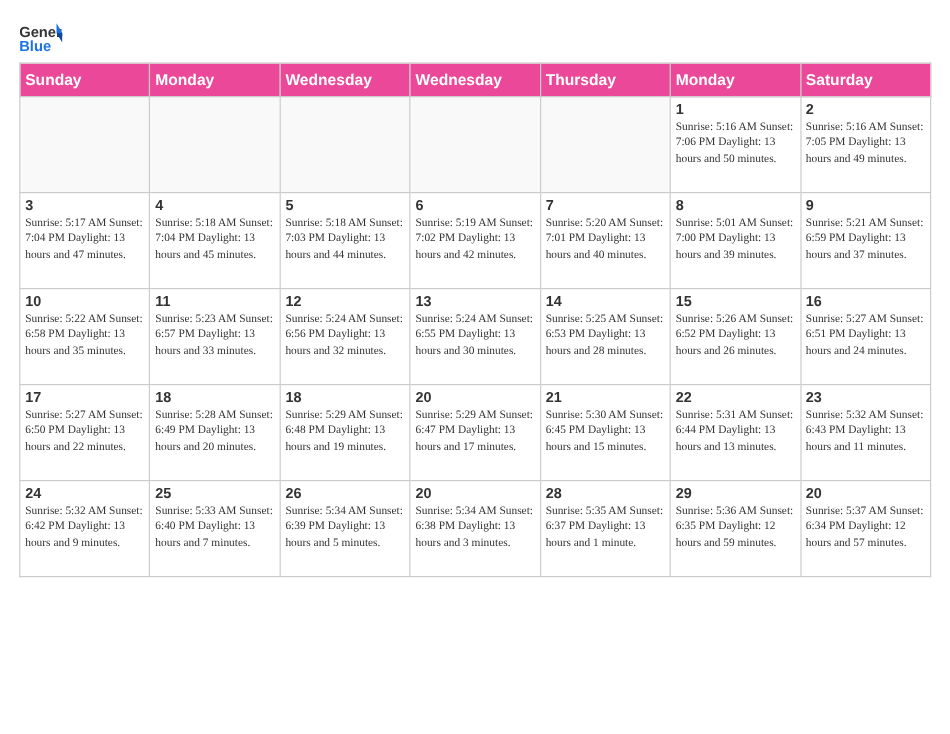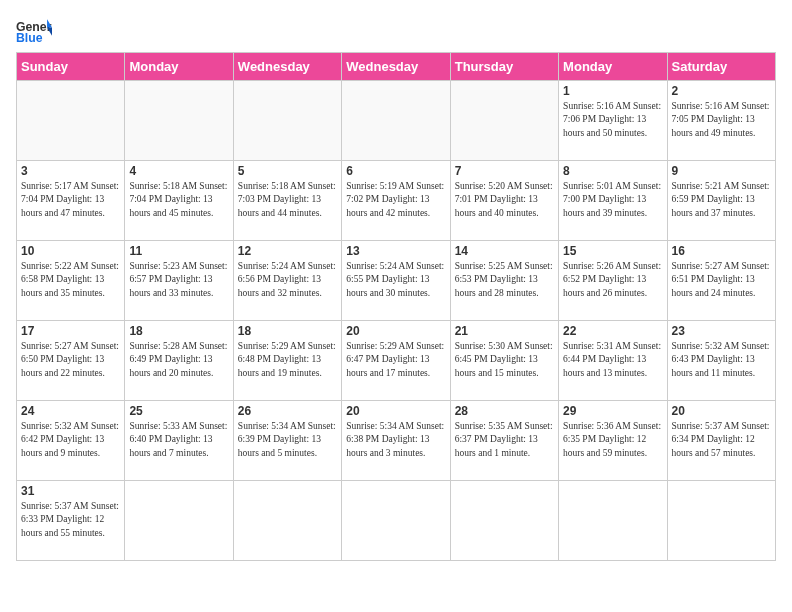--- a/index.html
+++ b/index.html
@@ -297,28 +297,14 @@
 Sunset: 6:35 PM
 Daylight: 12 hours and 59 minutes.</div>
         </td>
         <td>
           <div class="day-num">20</div>
           <div class="day-info">Sunrise: 5:37 AM
 Sunset: 6:34 PM
 Daylight: 12 hours and 57 minutes.</div>
         </td>
       </tr>
-      <tr>
-        <td>
-          <div class="day-num">31</div>
-          <div class="day-info">Sunrise: 5:37 AM
-Sunset: 6:33 PM
-Daylight: 12 hours and 55 minutes.</div>
-        </td>
-        <td></td>
-        <td></td>
-        <td></td>
-        <td></td>
-        <td></td>
-        <td></td>
-      </tr>
     </tbody>
 </table>
 
 </body></html>

